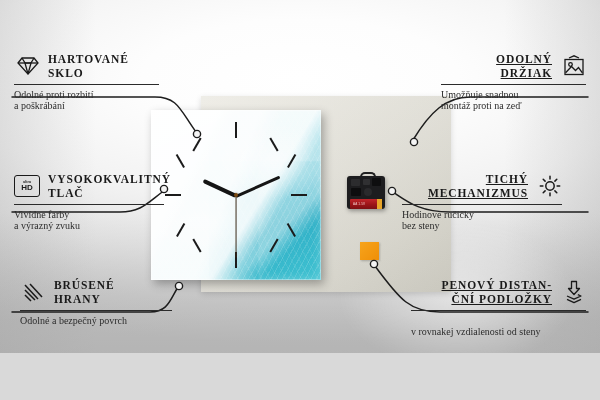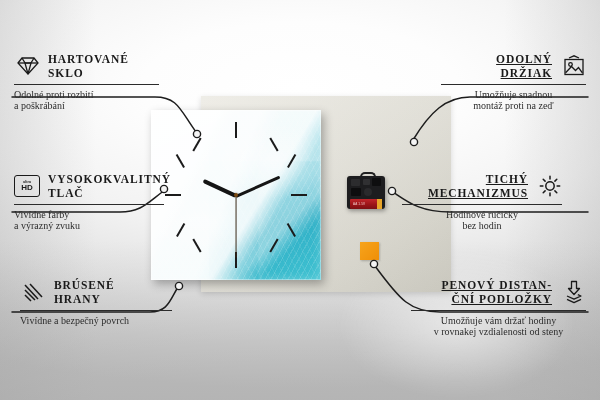--- a/index.html
+++ b/index.html
@@ -1,21 +1,21 @@
 <!DOCTYPE html>
 <html><head>
 <meta charset="utf-8">
 <style>
   html,body{margin:0;padding:0;}
   body{
     width:600px;height:400px;overflow:hidden;
     font-family:"Liberation Serif",serif;
     background:#d9d9d9;
   }
-  #stage{position:relative;width:600px;height:400px;overflow:hidden;}
+  #stage{position:relative;width:600px;height:353px;overflow:hidden;}
 
   
   .bg-base{position:absolute;inset:0;
     background:
       radial-gradient(120% 75% at 50% 22%, #ffffff 0%, #fdfdfd 22%, #f2f2f2 48%, #e2e2e2 68%, #cfcfcf 86%, #c3c3c3 100%);
   }
   .bg-vign{position:absolute;inset:0;
     background:
       linear-gradient(to bottom, rgba(255,255,255,0) 60%, rgba(150,150,150,.32) 100%),
       linear-gradient(to right, rgba(170,170,170,.30) 0%, rgba(255,255,255,0) 16%, rgba(255,255,255,0) 84%, rgba(170,170,170,.30) 100%);
@@ -86,21 +86,21 @@
   
   .feat{position:absolute;}
   .feat .head{display:flex;align-items:center;gap:8px;}
   .feat.left .head{justify-content:flex-start;}
   .feat.right .head{justify-content:flex-end;}
   .ttl{font-family:"Liberation Serif",serif;font-weight:bold;font-size:11.5px;
     letter-spacing:.9px;color:#1a1a1a;line-height:14px;text-transform:uppercase;}
   .feat.right .ttl{text-align:right;text-decoration:underline;}
   .rule{height:1px;background:#2b2b2b;margin:4px 0 4px 0;}
   .sub{font-family:"Liberation Serif",serif;font-size:10px;color:#2c2c2c;line-height:11.4px;}
-  .feat.right .sub{text-align:center;}
+  .feat.right .sub{text-align:left;}
   .ico{width:26px;height:24px;flex:0 0 26px;display:flex;align-items:center;justify-content:flex-end;}
   .ico svg{display:block;}
   .hdbox{width:24px;height:20px;border:1.2px solid #1a1a1a;border-radius:3px;
     display:flex;flex-direction:column;align-items:center;justify-content:center;}
   .hdbox .u{font-family:"Liberation Sans",sans-serif;font-size:3.6px;font-weight:bold;line-height:4px;color:#1a1a1a;}
   .hdbox .h{font-family:"Liberation Sans",sans-serif;font-size:8px;font-weight:bold;line-height:8px;color:#1a1a1a;}
 </style>
 </head>
 <body>
 
@@ -228,21 +228,21 @@
               <path d="M8 2 L20 15"></path>
         </g>
           </svg>
       </span>
       <span class="ttl">
         <span>BRÚSENÉ</span><br><span>HRANY</span>
       </span>
     </div>
     <div class="rule"></div>
     <div class="sub">
-      <span>Vivídne a bezpečný povrch</span>
+      <span>Odolné a bezpečný povrch</span>
     </div>
   </div>
 
   <div class="feat right" style="left:441px;top:52px;width:145px;">
     <div class="head">
       <span class="ttl">
         <span>ODOLNÝ</span><br><span>DRŽIAK</span>
       </span>
       <span class="ico">
         <svg width="24" height="22" viewBox="0 0 24 22">
@@ -271,38 +271,38 @@
             <g fill="none" stroke="#1a1a1a" stroke-width="1.5">
           <circle cx="12" cy="12" r="4.2"></circle>
           <path d="M12 2.3 v2.6 M12 19.1 v2.6 M2.3 12 h2.6 M19.1 12 h2.6
                    M5.2 5.2 l1.9 1.9 M16.9 16.9 l1.9 1.9 M18.8 5.2 l-1.9 1.9 M7.1 16.9 l-1.9 1.9" stroke-linecap="round"></path>
         </g>
           </svg>
       </span>
     </div>
     <div class="rule"></div>
     <div class="sub">
-      <span>Hodinové ručičky</span><br><span>bez hodin</span>
+      <span>Hodinové ručičky</span><br><span>bez steny</span>
     </div>
   </div>
 
   <div class="feat right" style="left:411px;top:278px;width:175px;">
     <div class="head">
       <span class="ttl">
         <span>PENOVÝ DISTAN-</span><br><span>ČNÍ PODLOŽKY</span>
       </span>
       <span class="ico">
         <svg width="24" height="24" viewBox="0 0 24 24">
             <g fill="none" stroke="#1a1a1a" stroke-width="1.3" stroke-linejoin="round">
           <path d="M9.5 1.5 h5 v7 h3 l-5.5 6 l-5.5 -6 h3 z"></path>
           <path d="M5 16 l7 3.2 l7 -3.2 l-3.2 -1.4"></path>
           <path d="M5 19.4 l7 3.2 l7 -3.2"></path>
         </g>
           </svg>
       </span>
     </div>
     <div class="rule"></div>
     <div class="sub">
-      <span>Umožňuje vám držať hodiny</span><br><span>v rovnakej vzdialenosti od steny</span>
+      <br><span>v rovnakej vzdialenosti od steny</span>
     </div>
   </div>
 
 </div>
 
 </body></html>

